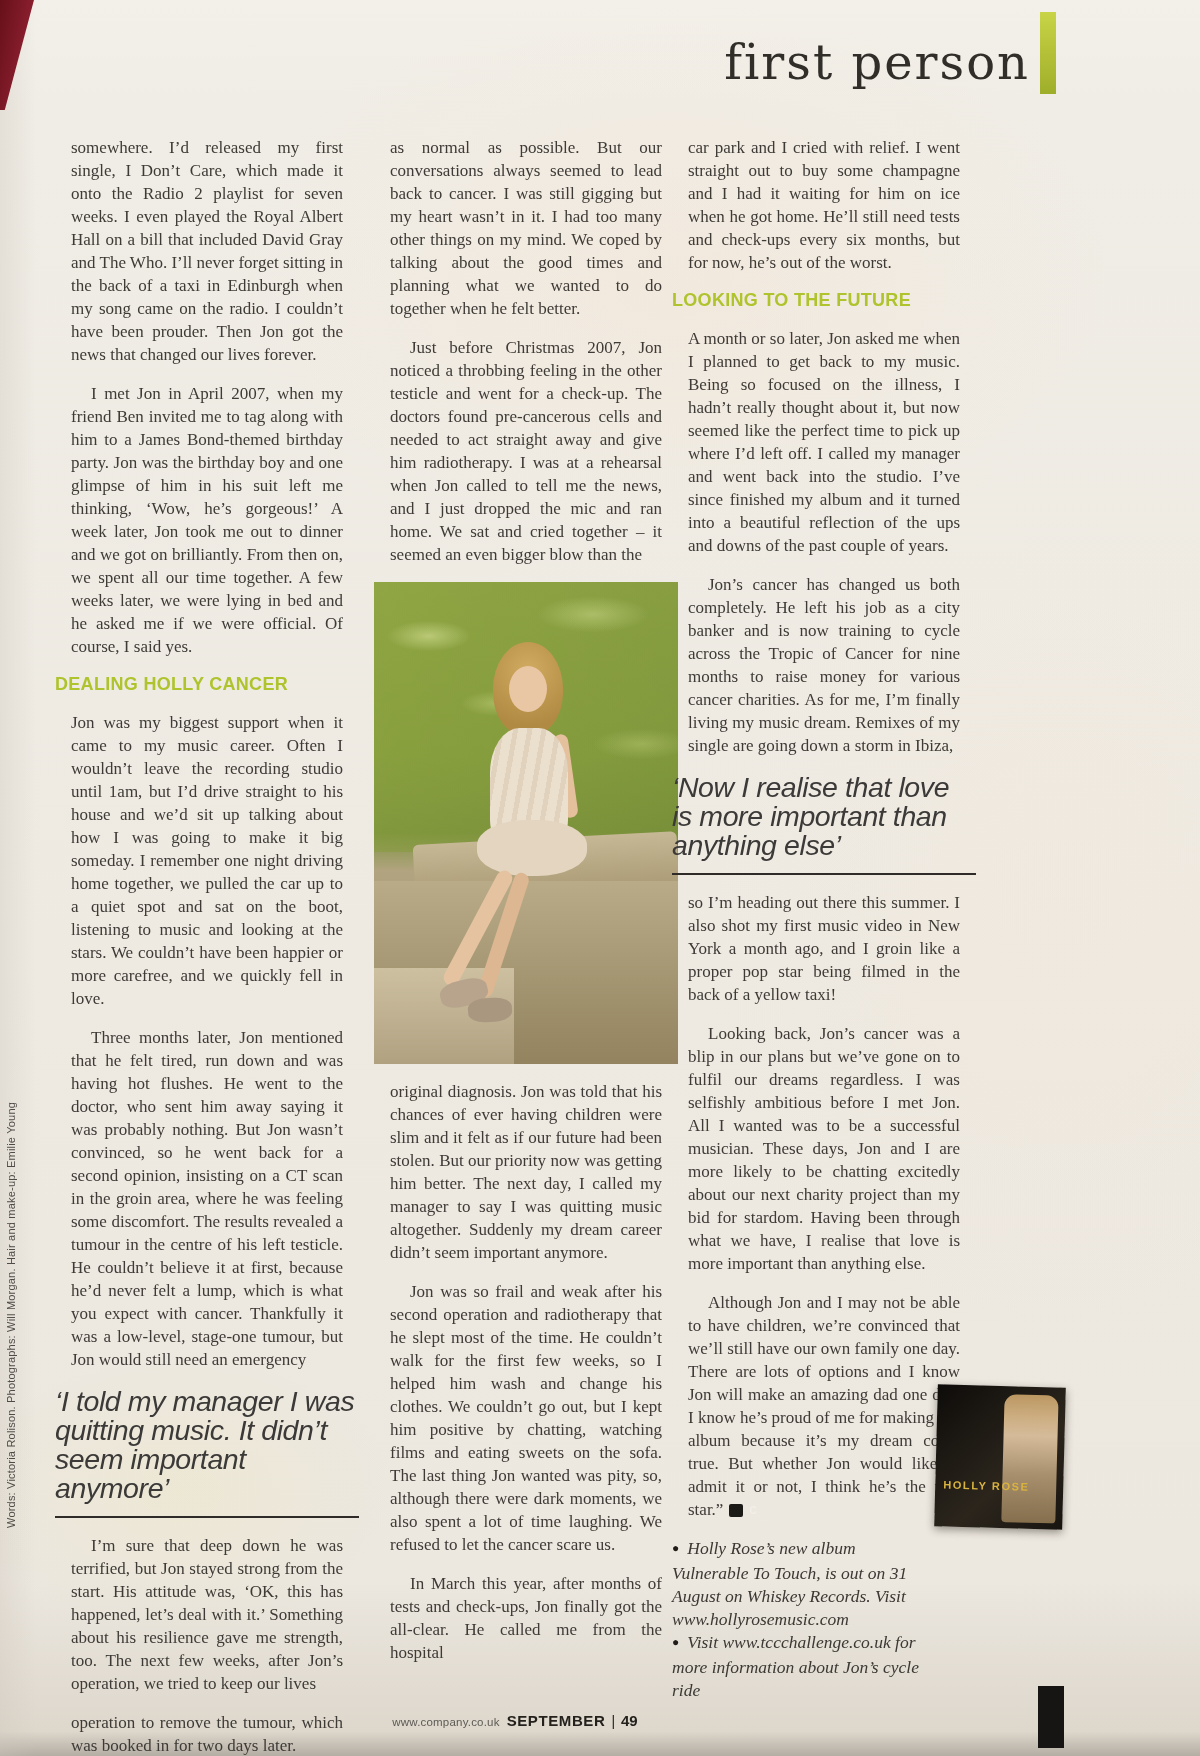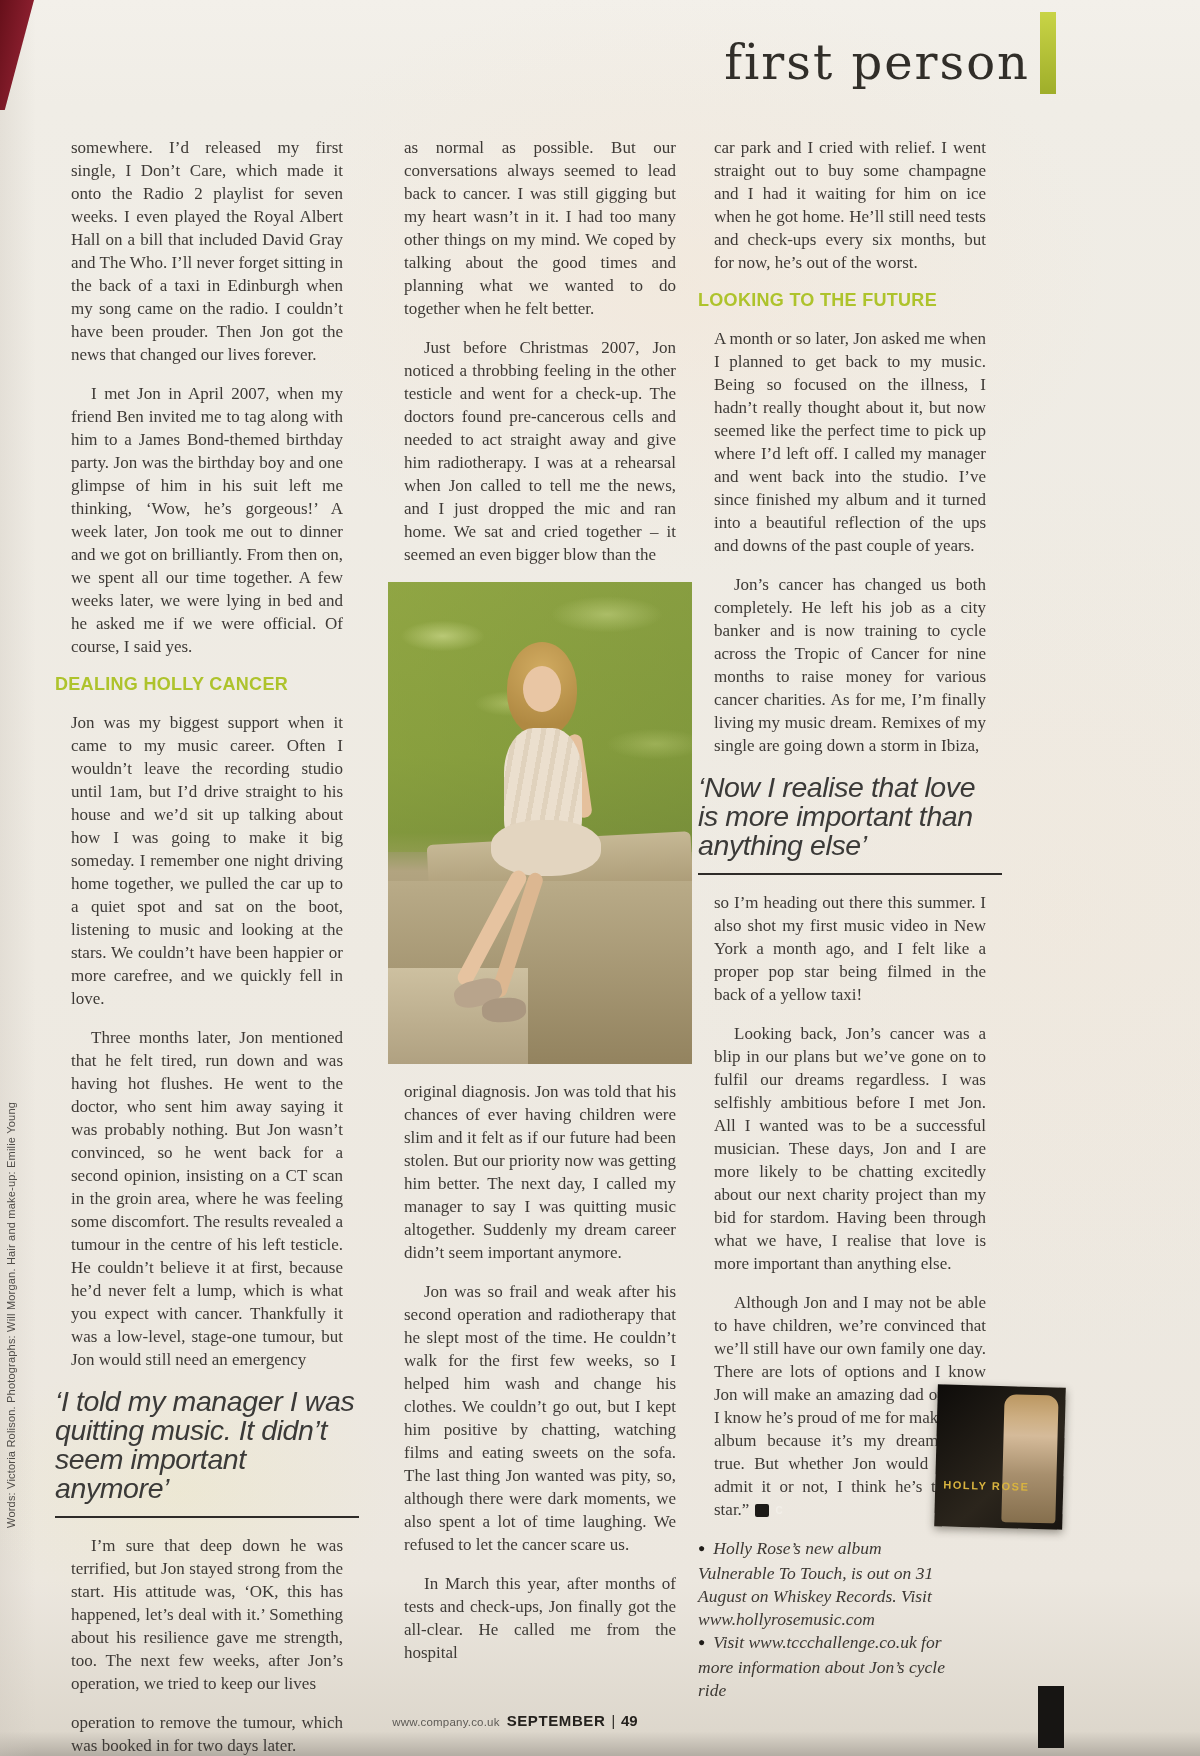--- a/index.html
+++ b/index.html
@@ -20,21 +20,21 @@
     background:linear-gradient(100deg,#66101a,#8e2030 70%);
     clip-path:polygon(0 0,100% 0,14% 100%,0 100%);}
   
   .masthead{position:absolute;top:34px;right:170px;margin:0;
     font-family:"DejaVu Serif",serif;font-weight:400;font-size:48px;
     letter-spacing:2px;color:#312e29;}
   .green-bar{position:absolute;top:12px;right:144px;width:16px;height:82px;
     background:linear-gradient(180deg,#c9d446,#9fae2a);}
   
   .col{position:absolute;top:120px;width:304px;}
-  #col1{left:55px;} #col2{left:388px;} #col3{left:698px;}
+  #col1{left:55px;} #col2{left:374px;} #col3{left:672px;}
   .body-para{font-size:17px;line-height:23px;text-align:justify;margin:16px;color:#3e3a36;}
   .body-para.indent{text-indent:20px;}
   .green-head{font-family:"Liberation Sans",sans-serif;font-weight:bold;
     font-size:18px;letter-spacing:0.3px;color:#aec32c;margin:11px 0 4px;}
   .pull-quote{font-family:"Liberation Sans",sans-serif;font-style:italic;font-weight:300;
     font-size:28.5px;line-height:29px;letter-spacing:-0.4px;color:#3b3a38;
     margin:16px 0 12px;padding-bottom:13px;border-bottom:2.5px solid #2e2b28;}
   
   .photo{position:relative;width:304px;height:482px;margin:12px 0 14px;overflow:hidden;
     background:linear-gradient(180deg,#92a74b 0%,#8aa143 36%,#7d9340 52%,#b2a480 60%,#a39374 78%,#8c7c5c 100%);}
@@ -141,21 +141,21 @@
       <p class="body-para">original diagnosis. Jon was told that his chances of ever having children were slim and it felt as if our future had been stolen. But our priority now was getting him better. The next day, I called my manager to say I was quitting music altogether. Suddenly my dream career didn’t seem important anymore.</p>
       <p class="body-para indent">Jon was so frail and weak after his second operation and radiotherapy that he slept most of the time. He couldn’t walk for the first few weeks, so I helped him wash and change his clothes. We couldn’t go out, but I kept him positive by chatting, watching films and eating sweets on the sofa. The last thing Jon wanted was pity, so, although there were dark moments, we also spent a lot of time laughing. We refused to let the cancer scare us.</p>
       <p class="body-para indent">In March this year, after months of tests and check-ups, Jon finally got the all-clear. He called me from the hospital</p>
     </div>
   <div class="col" id="col3">
       <p class="body-para">car park and I cried with relief. I went straight out to buy some champagne and I had it waiting for him on ice when he got home. He’ll still need tests and check-ups every six months, but for now, he’s out of the worst.</p>
       <h3 class="green-head">LOOKING TO THE FUTURE</h3>
       <p class="body-para">A month or so later, Jon asked me when I planned to get back to my music. Being so focused on the illness, I hadn’t really thought about it, but now seemed like the perfect time to pick up where I’d left off. I called my manager and went back into the studio. I’ve since finished my album and it turned into a beautiful reflection of the ups and downs of the past couple of years.</p>
       <p class="body-para indent">Jon’s cancer has changed us both completely. He left his job as a city banker and is now training to cycle across the Tropic of Cancer for nine months to raise money for various cancer charities. As for me, I’m finally living my music dream. Remixes of my single are going down a storm in Ibiza,</p>
       <div class="pull-quote">‘Now I realise that love is more important than anything else’</div>
-      <p class="body-para">so I’m heading out there this summer. I also shot my first music video in New York a month ago, and I felt like a proper pop star being filmed in the back of a yellow taxi!</p>
+      <p class="body-para">so I’m heading out there this summer. I also shot my first music video in New York a month ago, and I groin like a proper pop star being filmed in the back of a yellow taxi!</p>
       <p class="body-para indent">Looking back, Jon’s cancer was a blip in our plans but we’ve gone on to fulfil our dreams regardless. I was selfishly ambitious before I met Jon. All I wanted was to be a successful musician. These days, Jon and I are more likely to be chatting excitedly about our next charity project than my bid for stardom. Having been through what we have, I realise that love is more important than anything else.</p>
       <p class="body-para indent">Although Jon and I may not be able to have children, we’re convinced that we’ll still have our own family one day. There are lots of options and I know Jon will make an amazing dad one day. I know he’s proud of me for making my album because it’s my dream come true. But whether Jon would like to admit it or not, I think he’s the real star.”<span class="endmark">C</span></p>
       <p class="endnote first"><span class="bullet">●</span>Holly Rose’s new album Vulnerable To Touch, is out on 31 August on Whiskey Records. Visit www.hollyrosemusic.com</p>
       <p class="endnote"><span class="bullet">●</span>Visit www.tccchallenge.co.uk for more information about Jon’s cycle ride</p>
     </div>
 
   <div class="album">
     <div class="album-fig"></div>
     <div class="album-title">HOLLY ROSE</div>
   </div>

